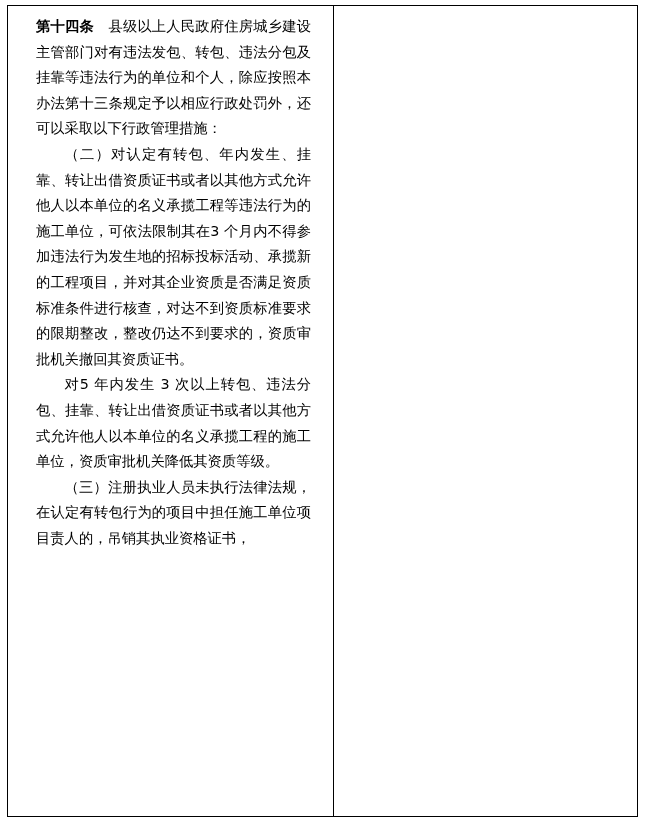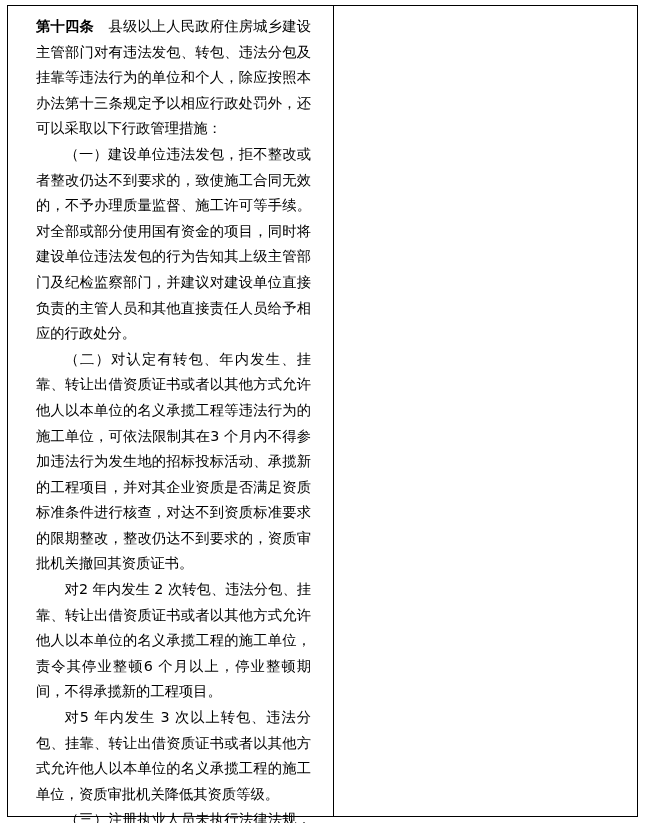--- a/index.html
+++ b/index.html
@@ -61,22 +61,20 @@
   }
 </style>
 </head>
 <body>
 
 <div class="page">
   <div class="doc-table">
     <div class="col-main">
       <div id="paragraph-host">
           <p class="para"><span class="first-line-title">第十四条</span><span>　</span><span>县级以上人民政府住房城乡建设主管部门对有违法发包、转包、违法分包及挂靠等违法行为的单位和个人，除应按照本办法第十三条规定予以相应行政处罚外，还可以采取以下行政管理措施：</span></p>
-          <p class="para para-indent"><span>（一）建设单位违法发包，拒不整改或者整改仍达不到要求的，致使施工合同无效的，不予办理质量监督、施工许可等手续。对全部或部分使用国有资金的项目，同时将建设单位违法发包的行为告知其上级主管部门及纪检监察部门，并建议对建设单位直接负责的主管人员和其他直接责任人员给予相应的行政处分。</span></p>
           <p class="para para-indent"><span>（二）对认定有转包、年内发生、挂靠、转让出借资质证书或者以其他方式允许他人以本单位的名义承揽工程等违法行为的施工单位，可依法限制其在</span><span class="red">3 个月内不得参加</span><span>违法行为发生地的招标投标活动、承揽新的工程项目，并对其企业资质是否满足资质标准条件进行核查，对达不到资质标准要求的限期整改，整改仍达不到要求的，资质审批机关撤回其资质证书。</span></p>
-          <p class="para para-indent"><span>对</span><span class="red">2 年内发生 2 次</span><span>转包、违法分包、挂靠、转让出借资质证书或者以其他方式允许他人以本单位的名义承揽工程的施工单位，责令其停业整顿</span><span class="red">6 个月以上，停业整顿期间，不得承揽新的工程项目。</span></p>
           <p class="para para-indent"><span>对</span><span class="red">5 年内发生 3 次以上</span><span>转包、违法分包、挂靠、转让出借资质证书或者以其他方式允许他人以本单位的名义承揽工程的施工单位，资质审批机关降低其资质等级。</span></p>
           <p class="para para-indent"><span>（三）注册执业人员未执行法律法规，在认定有转包行为的项目中担任施工单位项目责人的，吊销其执业资格证书，</span></p>
         </div>
     </div>
     <div class="col-side"></div>
   </div>
 </div>
 
 </body></html>

